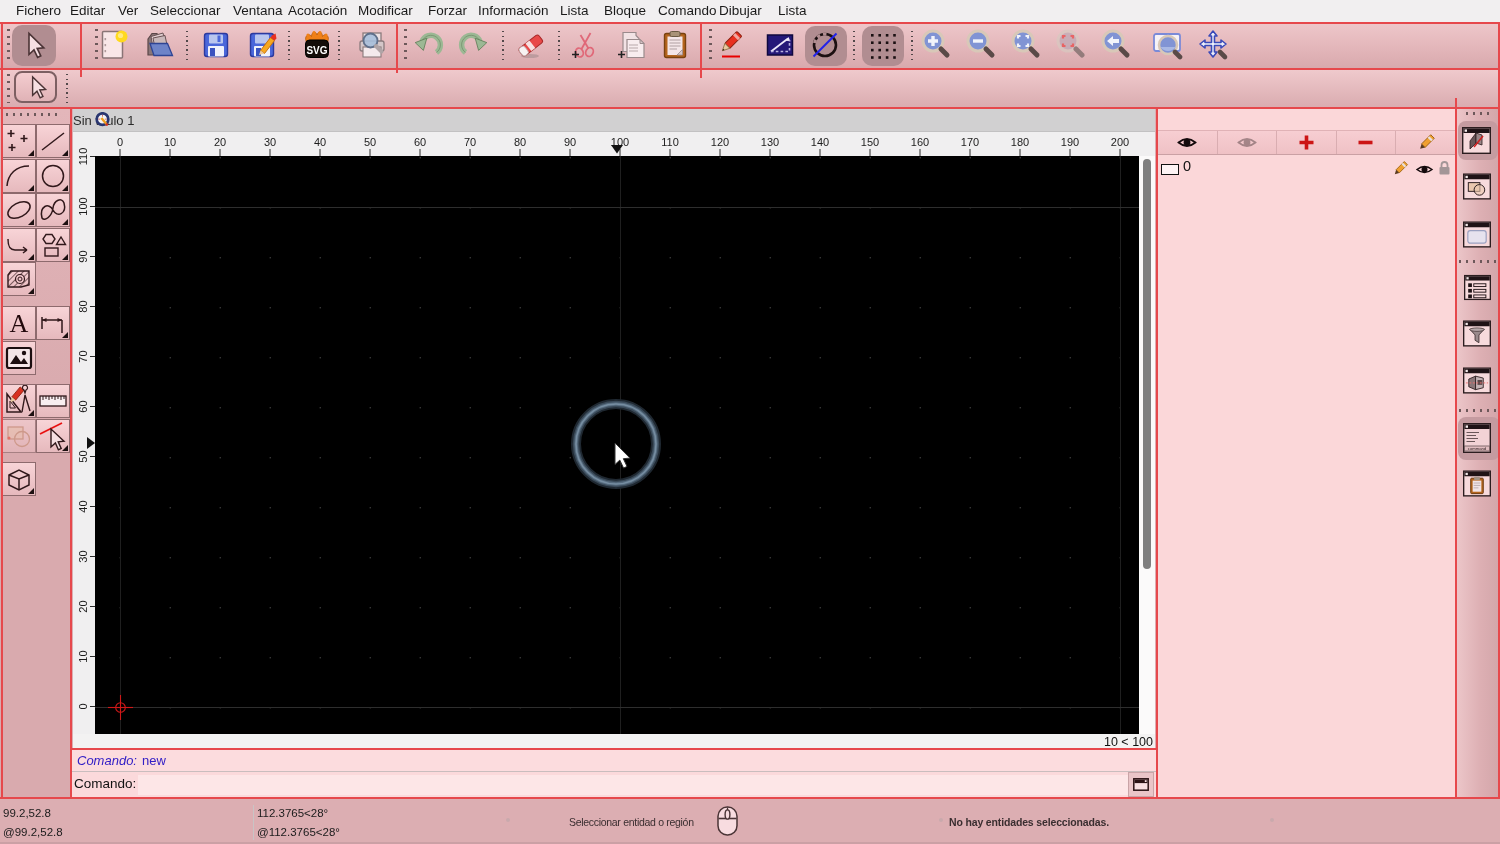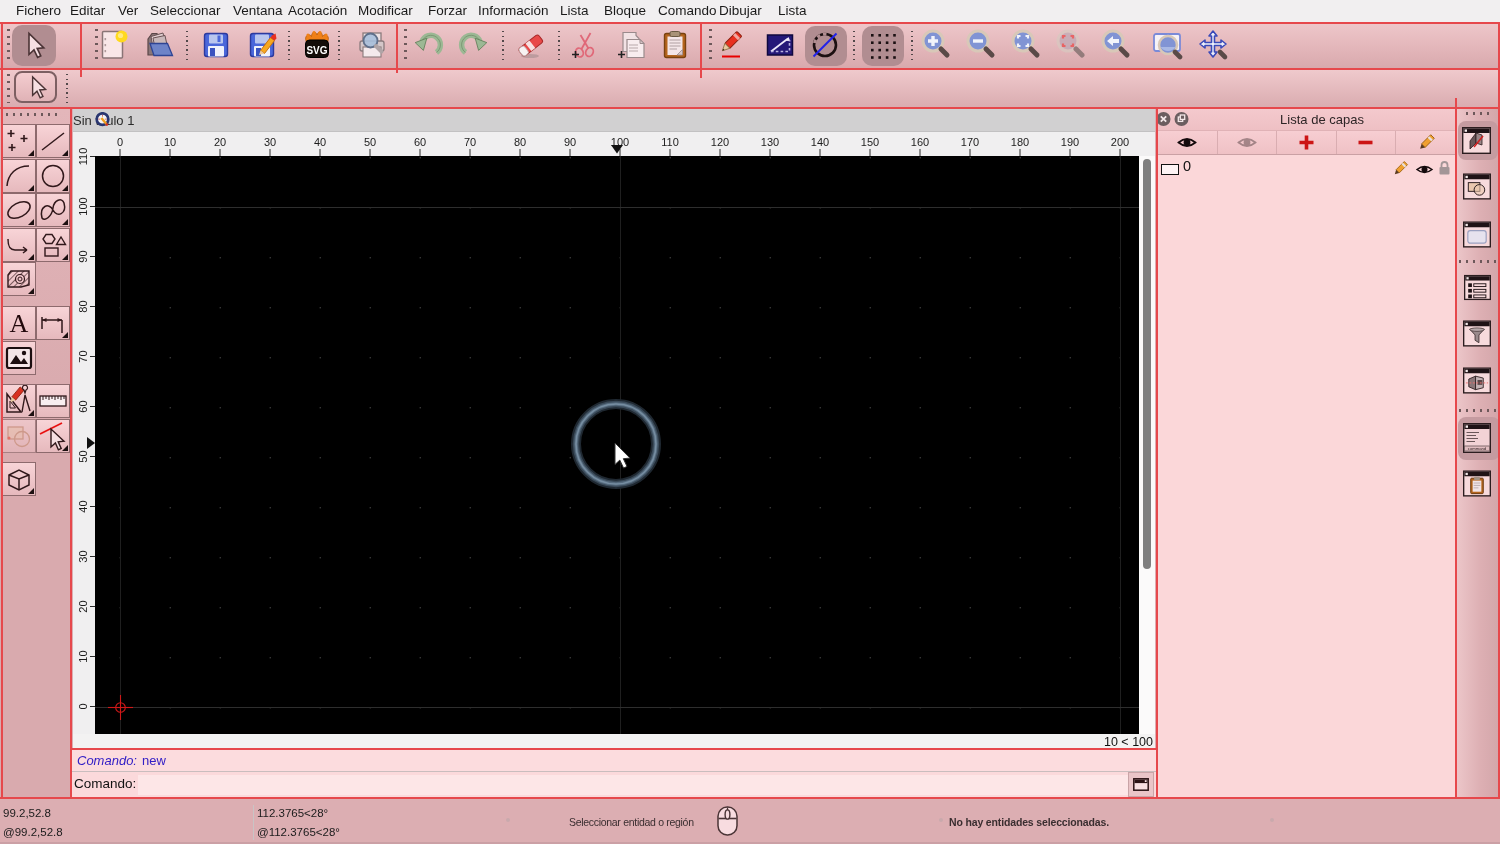--- a/index.html
+++ b/index.html
@@ -516,30 +516,20 @@
       </svg>
     </div>
     <div id="vsb">
         <div id="vsbthumb"></div>
       </div>
     <div id="hsbstrip">
         <span style="position:absolute;right:2px;top:1px">10 &lt; 100</span>
       </div>
   </div>
   <div id="panel">
-    <div id="ptitle">
-      <svg style="position:absolute;left:-1px;top:2px" width="36" height="16" viewBox="0 0 36 16">
-          <circle cx="7.5" cy="8" r="7" fill="#6b5d5f"></circle>
-          <path d="M4.8 5.3 l5.4 5.4 M10.2 5.3 l-5.4 5.4" stroke="#f4e8e9" stroke-width="1.8"></path>
-          <circle cx="25.5" cy="8" r="7" fill="#6b5d5f"></circle>
-          <rect x="22.3" y="6" width="4.4" height="4.4" fill="none" stroke="#f4e8e9" stroke-width="1.3"></rect>
-          <rect x="24.3" y="4" width="4.4" height="4.4" fill="#6b5d5f" stroke="#f4e8e9" stroke-width="1.3"></rect>
-        </svg>
-      <span style="position:absolute;left:165px;top:3px;transform:translateX(-50%)">Lista de capas</span>
-    </div>
     <div id="pbtns">
       <div class="pbsep" style="left:60px"></div>
         <div class="pbsep" style="left:119px"></div>
         <div class="pbsep" style="left:179px"></div>
         <div class="pbsep" style="left:238px"></div>
       <svg style="position:absolute;left:20px;top:3px" width="20" height="17" viewBox="0 0 20 17">
           <path d="M1.5 8.5 Q10 1.5 18.5 8.5 Q10 15.5 1.5 8.5 Z" fill="none" stroke="#140a0c" stroke-width="1.7"></path>
           <circle cx="10" cy="8.5" r="3.4" fill="#140a0c"></circle>
         </svg>
       <svg style="position:absolute;left:80px;top:3px;opacity:0.35" width="20" height="17" viewBox="0 0 20 17">

